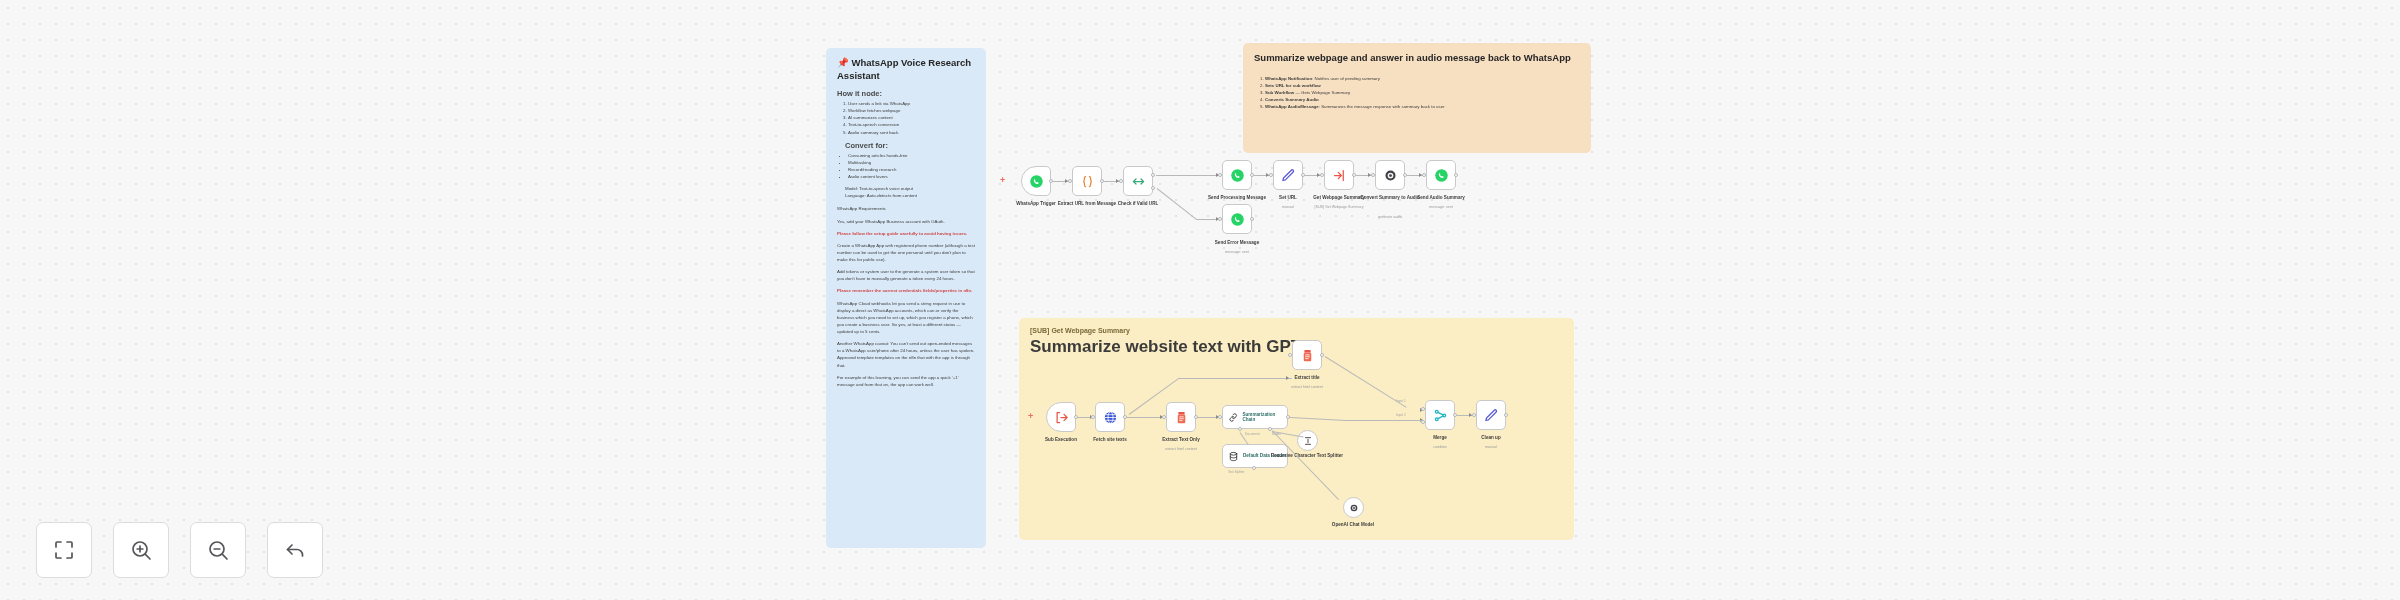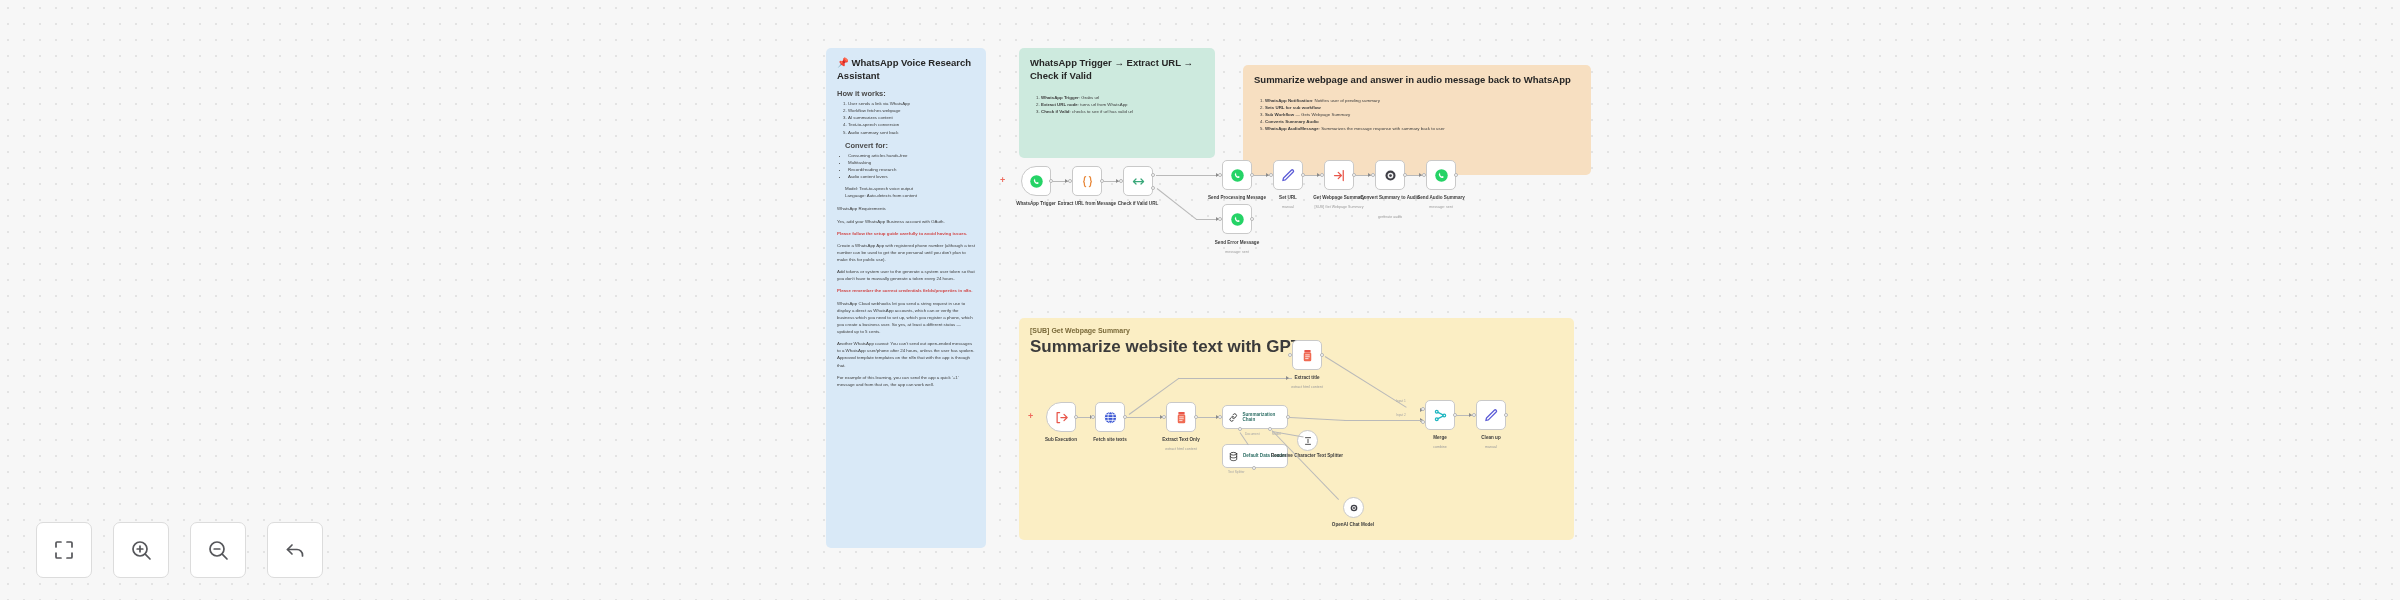--- a/index.html
+++ b/index.html
@@ -164,21 +164,21 @@
   .tool-btn svg { width: 24px; height: 24px; stroke: #55565a; fill: none;
                   stroke-width: 1.7; stroke-linecap: round; stroke-linejoin: round; }
 </style>
 </head>
 <body>
 
 <div id="canvas">
 
   <div class="sticky note-blue" style="left:826px; top:48px; width:160px; height:500px;">
     <h2>📌 WhatsApp Voice Research Assistant</h2>
-    <div class="kicker">How it works:</div>
+    <div class="kicker">How it node:</div>
     <ol>
       <li>User sends a link via WhatsApp</li>
       <li>Workflow fetches webpage</li>
       <li>AI summarizes content</li>
       <li>Text-to-speech conversion</li>
       <li>Audio summary sent back</li>
     </ol>
     <div class="kicker" style="margin-left:8px;">Convert for:</div>
     <ul>
       <li>Consuming articles hands-free</li>
@@ -192,30 +192,22 @@
     <p>Yes, add your WhatsApp Business account with OAuth.</p>
     <p class="red">Please follow the setup guide carefully to avoid having issues.</p>
     <p>Create a WhatsApp App with registered phone number (although a test number can be used to get the one personal until you don't plan to make this for public use).</p>
     <p>Add tokens or system user to the generate a system user token so that you don't have to manually generate a token every 24 hours.</p>
     <p class="red">Please remember the correct credentials fields/properties in n8n.</p>
     <p>WhatsApp Cloud webhooks let you send a string request in use to display a direct as WhatsApp accounts, which can or verify the business which you need to set up, which you register a phone, which you create a business user. So yes, at least a different status — updated up to 5 cents.</p>
     <p>Another WhatsApp caveat: You can't send out open-ended messages to a WhatsApp user/phone after 24 hours, unless the user has spoken. Approved template templates on the n8n that with the app is through that.</p>
     <p>For example of this learning, you can send the app a quick '+1' message and from that on, the app can work well.</p>
   </div>
 
-  <div class="sticky note-green" style="left:1019px; top:48px; width:196px; height:110px;">
-    <h2>WhatsApp Trigger → Extract URL → Check if Valid</h2>
-    <ol style="margin-top:12px;">
-      <li><b>WhatsApp Trigger</b>: Grabs url</li>
-      <li><b>Extract URL node</b>: turns url from WhatsApp</li>
-      <li><b>Check if Valid</b>: checks to see if url has valid url</li>
-    </ol>
-  </div>
-
-  <div class="sticky note-orange" style="left:1243px; top:65px; width:348px; height:110px;">
+
+  <div class="sticky note-orange" style="left:1243px; top:43px; width:348px; height:110px;">
     <h2>Summarize webpage and answer in audio message back to WhatsApp</h2>
     <ol style="margin-top:10px;">
       <li><b>WhatsApp Notification</b>: Notifies user of pending summary</li>
       <li><b>Sets URL for sub workflow</b></li>
       <li><b>Sub Workflow</b> — Gets Webpage Summary</li>
       <li><b>Converts Summary Audio</b></li>
       <li><b>WhatsApp AudioMessage</b>: Summarizes the message response with summary back to user</li>
     </ol>
   </div>
 

